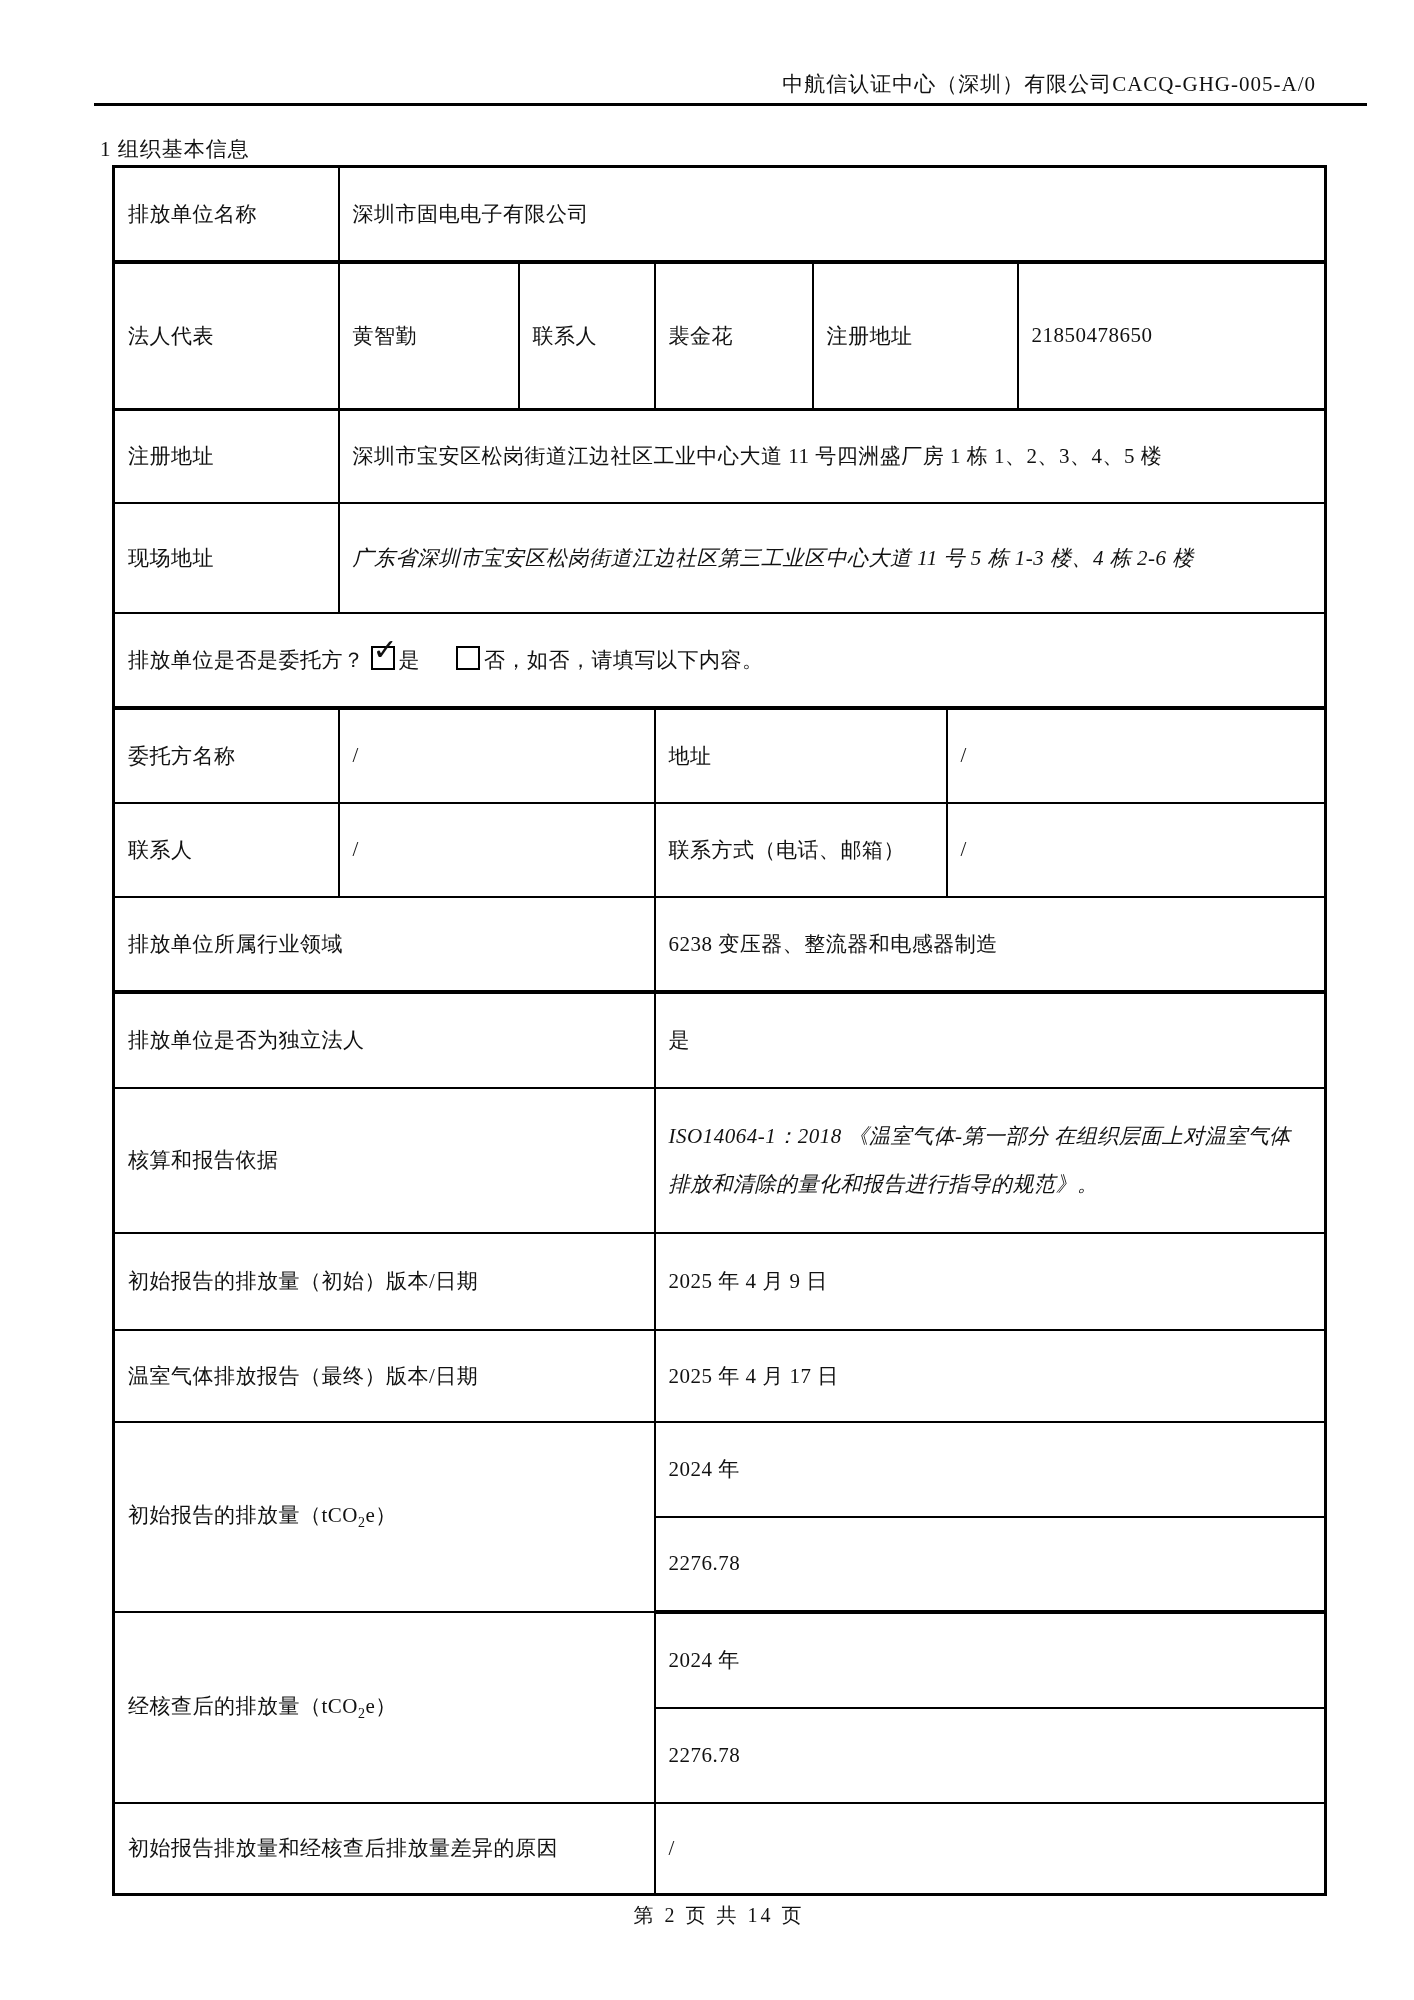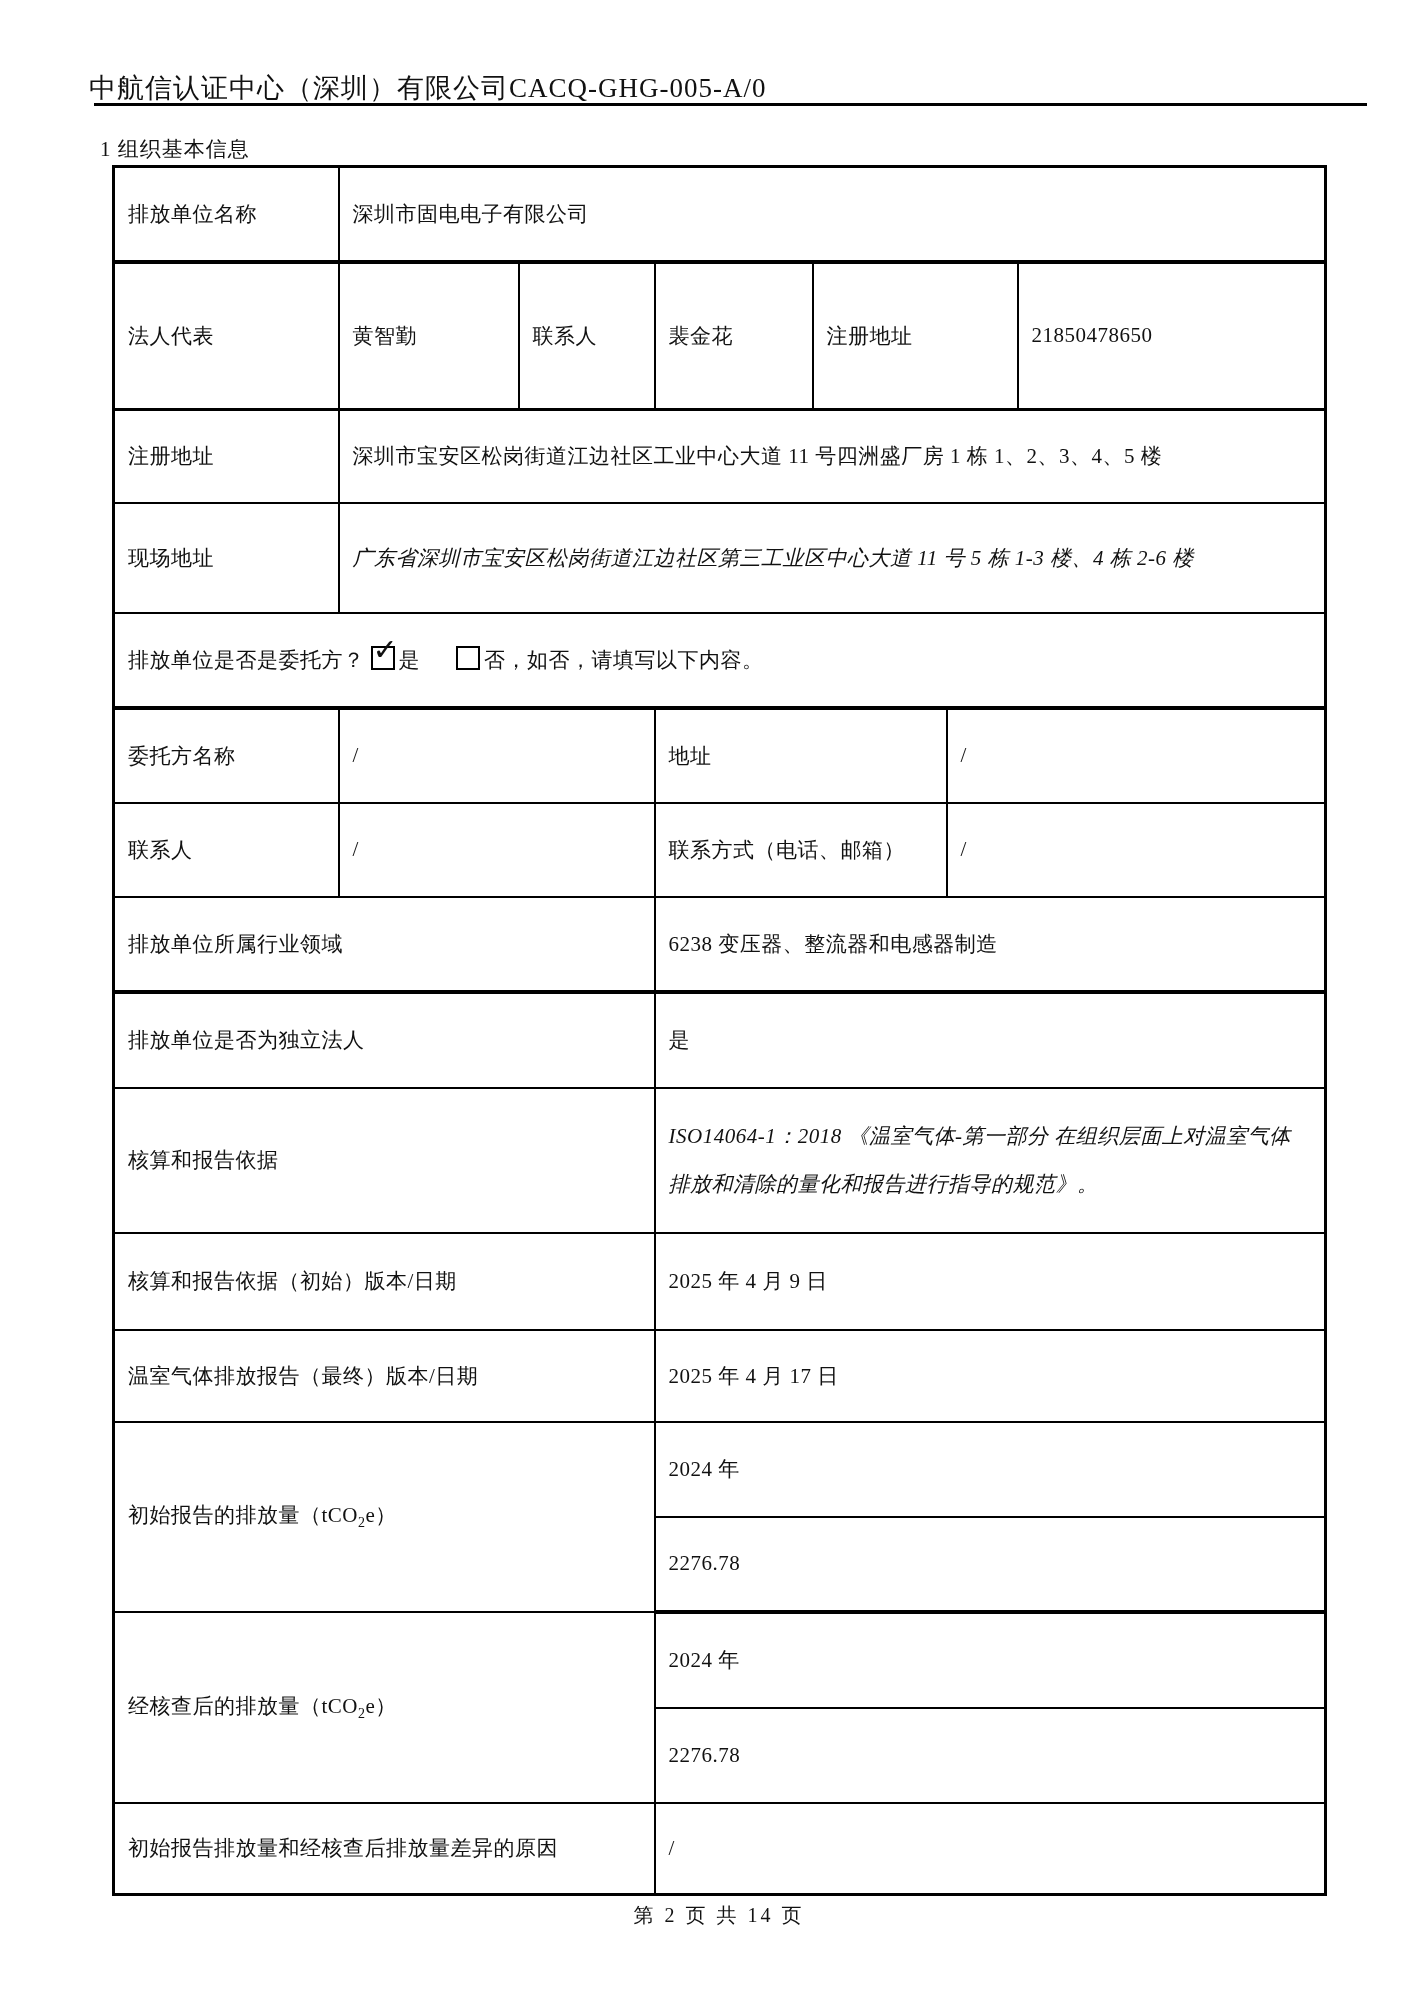--- a/index.html
+++ b/index.html
@@ -8,22 +8,22 @@
     background:#ffffff;
     position:relative;
     font-family:"Liberation Serif","DejaVu Serif",serif;
     color:#111;
   }
   .page { position:absolute; inset:0; }
 
   
   .doc-header {
     position:absolute; top:70px; left:89px; right:98px;
-    display:flex; justify-content:flex-start; align-items:baseline;
-    font-size:27px; letter-spacing:1px;
+    display:flex; justify-content:flex-end; align-items:baseline;
+    font-size:21px; letter-spacing:1px;
   }
   .header-rule {
     position:absolute; top:103px; left:94px; width:1273px; height:3px;
     background:#000;
   }
   .section-title {
     position:absolute; top:135px; left:100px;
     font-size:21px; letter-spacing:1px;
   }
 
@@ -148,21 +148,21 @@
       <td colspan="3">排放单位是否为独立法人</td>
       <td colspan="4">是</td>
     </tr>
 
     <tr style="height:145px">
       <td colspan="3">核算和报告依据</td>
       <td colspan="4" class="two-line">ISO14064-1：2018 《温室气体-第一部分 在组织层面上对温室气体排放和清除的量化和报告进行指导的规范》。</td>
     </tr>
 
     <tr style="height:97px">
-      <td colspan="3">核算和报告依据（初始）版本/日期</td>
+      <td colspan="3">初始报告的排放量（初始）版本/日期</td>
       <td colspan="4">2025 年 4 月 9 日</td>
     </tr>
 
     <tr style="height:92px">
       <td colspan="3">温室气体排放报告（最终）版本/日期</td>
       <td colspan="4">2025 年 4 月 17 日</td>
     </tr>
 
     <tr style="height:95px">
       <td colspan="3" rowspan="2">

